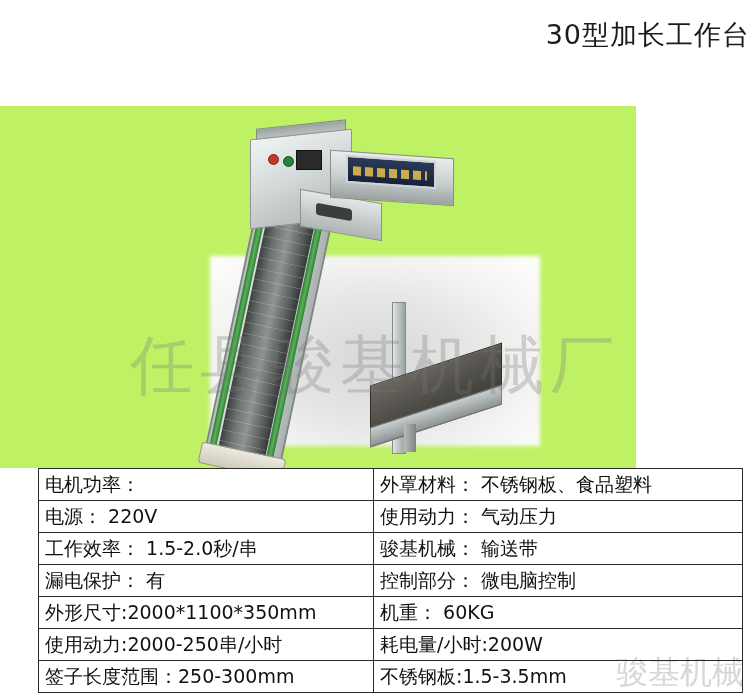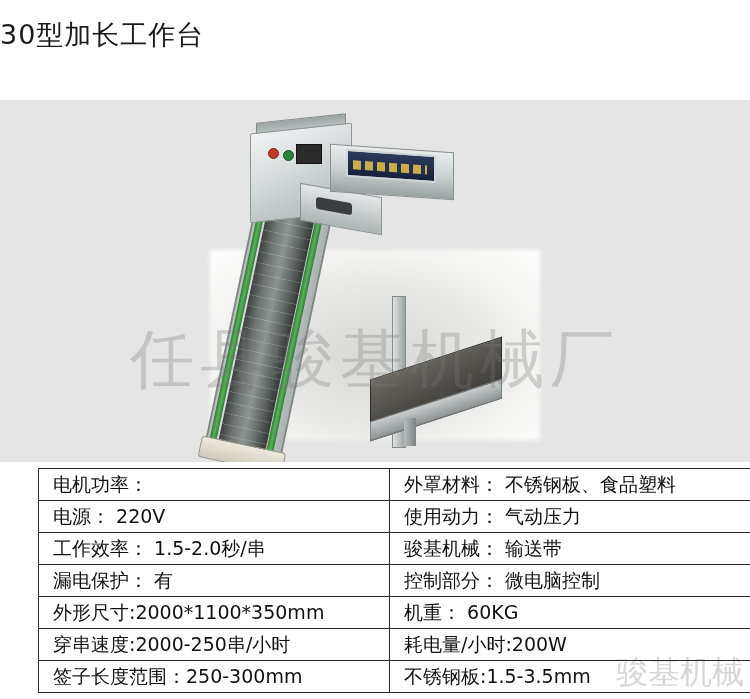--- a/index.html
+++ b/index.html
@@ -21,39 +21,39 @@
     height: 699px;
     overflow: hidden;
   }
 
   
   .title-block {
     position: absolute;
     top: 18px;
     left: 0;
     width: 750px;
-    text-align: left;
+    text-align: right;
     line-height: 1.28;
   }
   .title-line {
     font-size: 27px;
     letter-spacing: 1px;
     color: #1b1b1b;
     font-family: "DejaVu Sans", "Liberation Sans", sans-serif;
   }
 
   
   .photo {
     position: absolute;
-    top: 100px;
+    top: 106px;
     left: 0;
-    width: 750px;
+    width: 636px;
     height: 362px;
     overflow: hidden;
-    background: #e5e5e5;
+    background: #bef264;
   }
 
   
   .ground {
     position: absolute;
     left: 210px;
     top: 150px;
     width: 330px;
     height: 190px;
     background: radial-gradient(ellipse at 50% 55%, #d7d7d5 0%, #e6e6e4 42%, #f4f4f3 70%, #ffffff 100%);
@@ -295,21 +295,21 @@
     position: absolute;
     left: 38px;
     top: 468px;
     width: 678px;
     border-collapse: collapse;
     table-layout: fixed;
   }
   .spec-table td {
     border: 1px solid #2a2a2a;
     height: 31px;
-    padding: 0 14px;
+    padding: 0 6px;
     font-size: 19px;
     font-family: "DejaVu Sans", "Liberation Sans", sans-serif;
     color: #111;
     white-space: nowrap;
     overflow: hidden;
   }
   .col-left { width: 322px; }
   .col-right { width: 356px; }
   .small { font-size: 17px; }
 </style>
@@ -374,21 +374,21 @@
       </tr>
       <tr>
         <td class="col-left">漏电保护：  有</td>
         <td class="col-right">控制部分：  微电脑控制</td>
       </tr>
       <tr>
         <td class="col-left">外形尺寸:2000*1100*350mm</td>
         <td class="col-right">机重：    60KG</td>
       </tr>
       <tr>
-        <td class="col-left">穿串速度:2000-250串/小时</td>
+        <td class="col-left">使用动力:2000-250串/小时</td>
         <td class="col-right">耗电量/小时:200W</td>
       </tr>
       <tr>
         <td class="col-left small">签子长度范围：250-300mm</td>
         <td class="col-right small">不锈钢板:1.5-3.5mm</td>
       </tr>
     </tbody>
   </table>
 
 </div>

